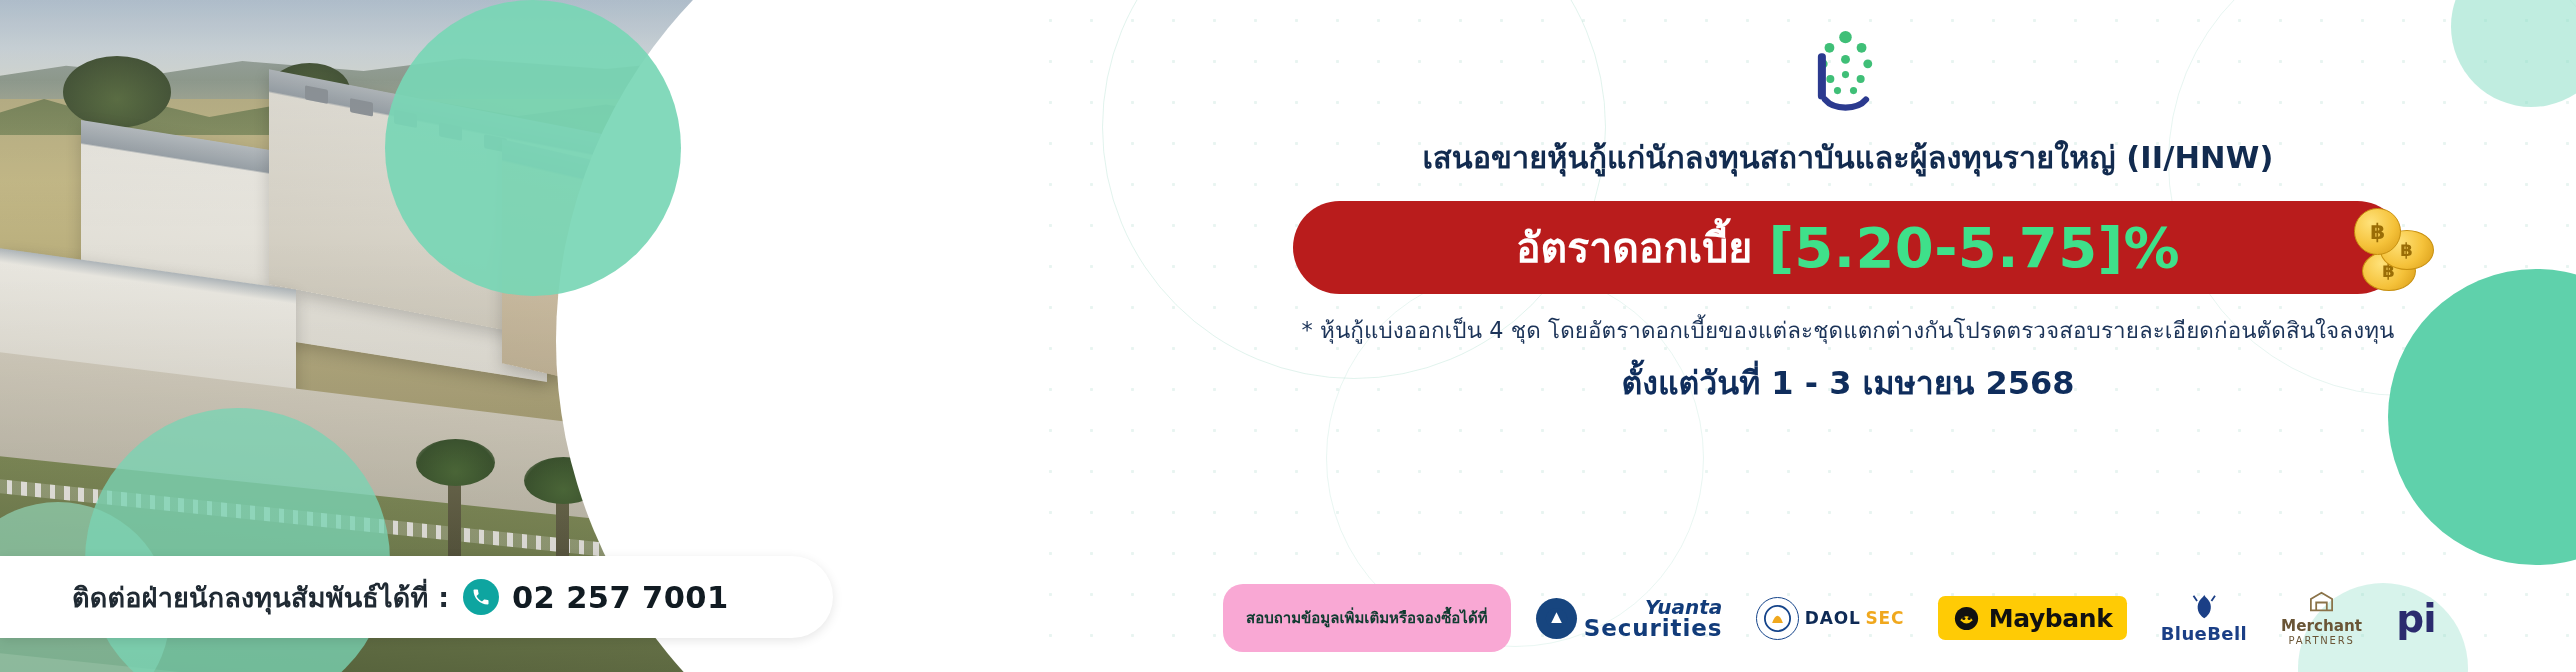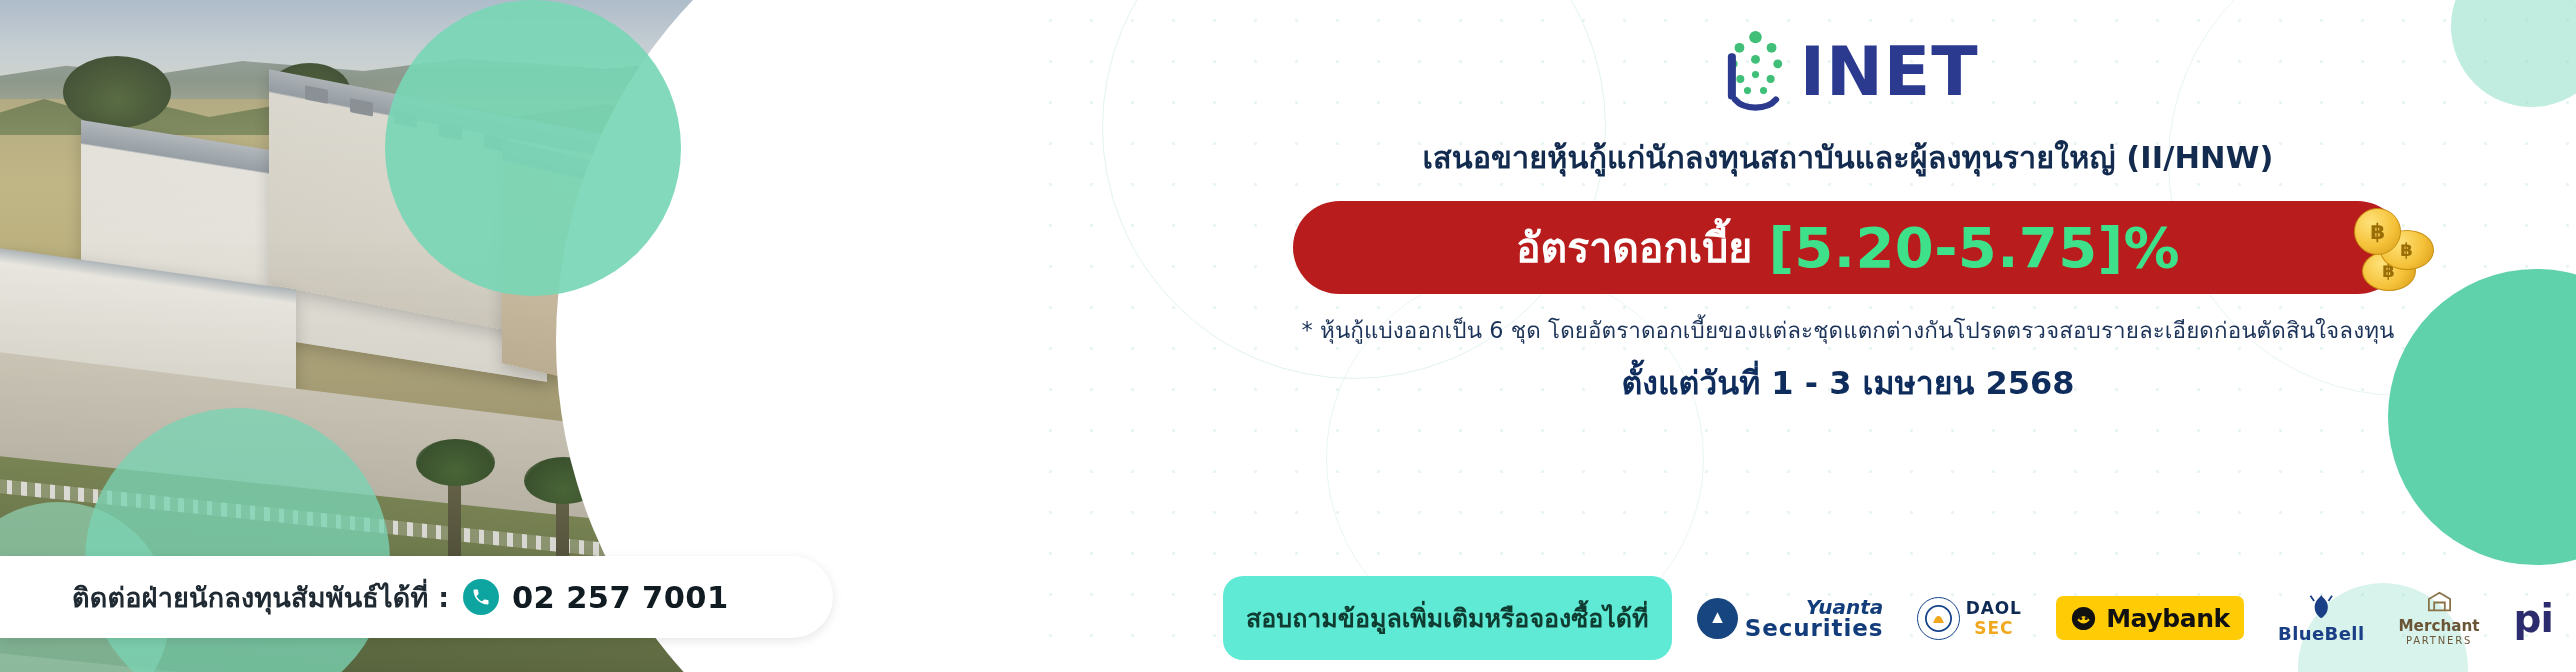--- a/index.html
+++ b/index.html
@@ -325,23 +325,23 @@
     left: 1223px;
     top: 582px;
     width: 1326px;
     height: 72px;
     display: flex;
     align-items: center;
     gap: 16px;
     z-index: 6;
   }
   .cta-button {
-    background: #5eead4;
+    background: #f9a8d4;
     color: #0f3b30;
-    font-size: 25px;
+    font-size: 15px;
     font-weight: bold;
     border-radius: 20px;
     padding: 22px 23px;
     border: none;
     white-space: nowrap;
     cursor: pointer;
   }
   .partner {
     display: flex;
     align-items: center;
@@ -452,36 +452,35 @@
             <circle cx="60" cy="55" r="4.5"></circle>
             <circle cx="43" cy="33" r="5"></circle>
             <circle cx="43" cy="50" r="4"></circle>
             <circle cx="34" cy="68" r="4"></circle>
             <circle cx="52" cy="68" r="4"></circle>
           </g>
           <path d="M20 78 C 30 90, 56 90, 66 78" stroke="#2b3a8f" stroke-width="7" fill="none" stroke-linecap="round"></path>
           <rect x="12" y="26" width="9" height="52" rx="4" fill="#2b3a8f"></rect>
         </svg>
       </span>
-      <span class="logo-text">INET</span>
     </div>
 
     <div class="subhead">เสนอขายหุ้นกู้แก่นักลงทุนสถาบันและผู้ลงทุนรายใหญ่ (II/HNW)</div>
 
     <div class="rate-box">
       <span class="rate-label">อัตราดอกเบี้ย</span>
       <span class="rate-value">[5.20-5.75]%</span>
       <span class="coins">
         <span class="coin" style="left:18px; top:48px; width:52px; height:38px; font-size:18px;">฿</span>
         <span class="coin" style="left:36px; top:27px; width:52px; height:38px; font-size:18px;">฿</span>
         <span class="coin" style="left:10.8px; top:5.4px; width:45px; height:45px; font-size:21.5px;">฿</span>
       </span>
     </div>
 
-    <div class="note">* หุ้นกู้แบ่งออกเป็น 6 ชุด โดยอัตราดอกเบี้ยของแต่ละชุดแตกต่างกันโปรดตรวจสอบรายละเอียดก่อนตัดสินใจลงทุน</div>
+    <div class="note">* หุ้นกู้แบ่งออกเป็น 4 ชุด โดยอัตราดอกเบี้ยของแต่ละชุดแตกต่างกันโปรดตรวจสอบรายละเอียดก่อนตัดสินใจลงทุน</div>
     <div class="dates">ตั้งแต่วันที่ 1 - 3 เมษายน 2568</div>
   </div>
 
   <div class="partner-row">
 
     <button class="cta-button">สอบถามข้อมูลเพิ่มเติมหรือจองซื้อได้ที่</button>
 
     <div class="partner p-yuanta">
       <span class="tiny-logo-circle" style="background:#17457f;">
         <svg width="23" height="23" viewBox="0 0 26 26" aria-hidden="true">

